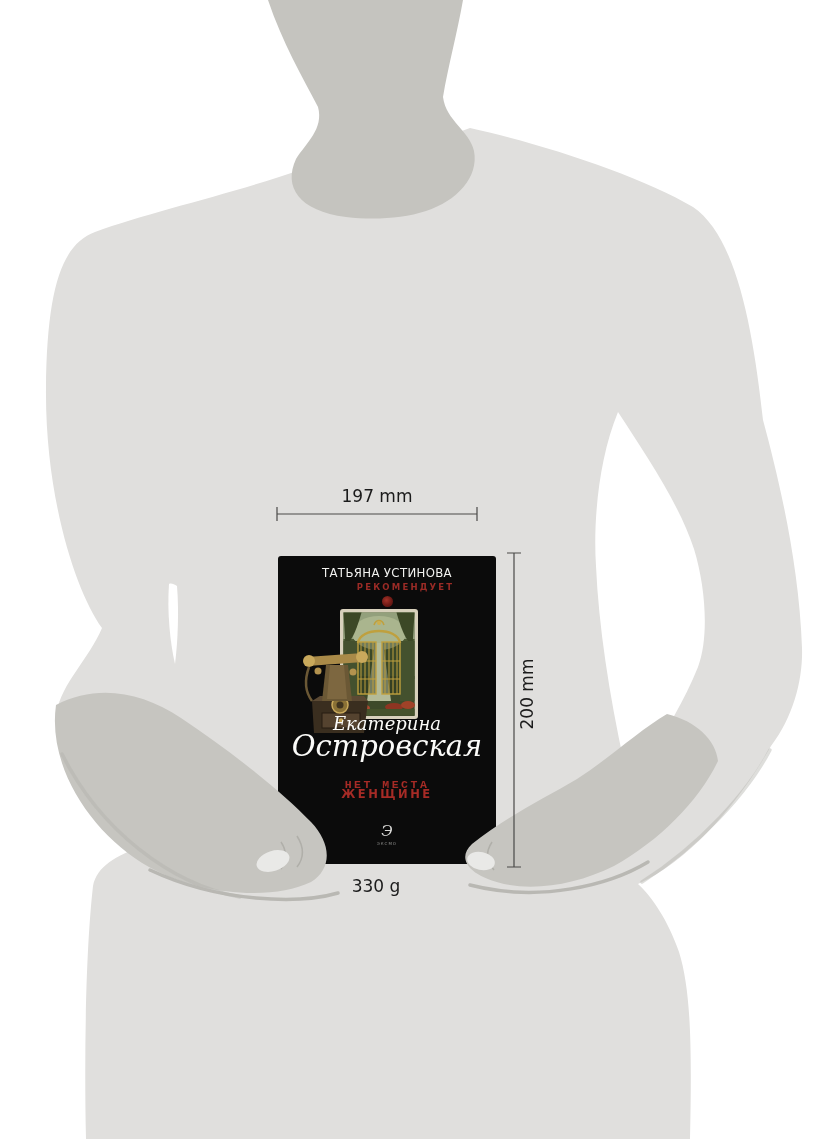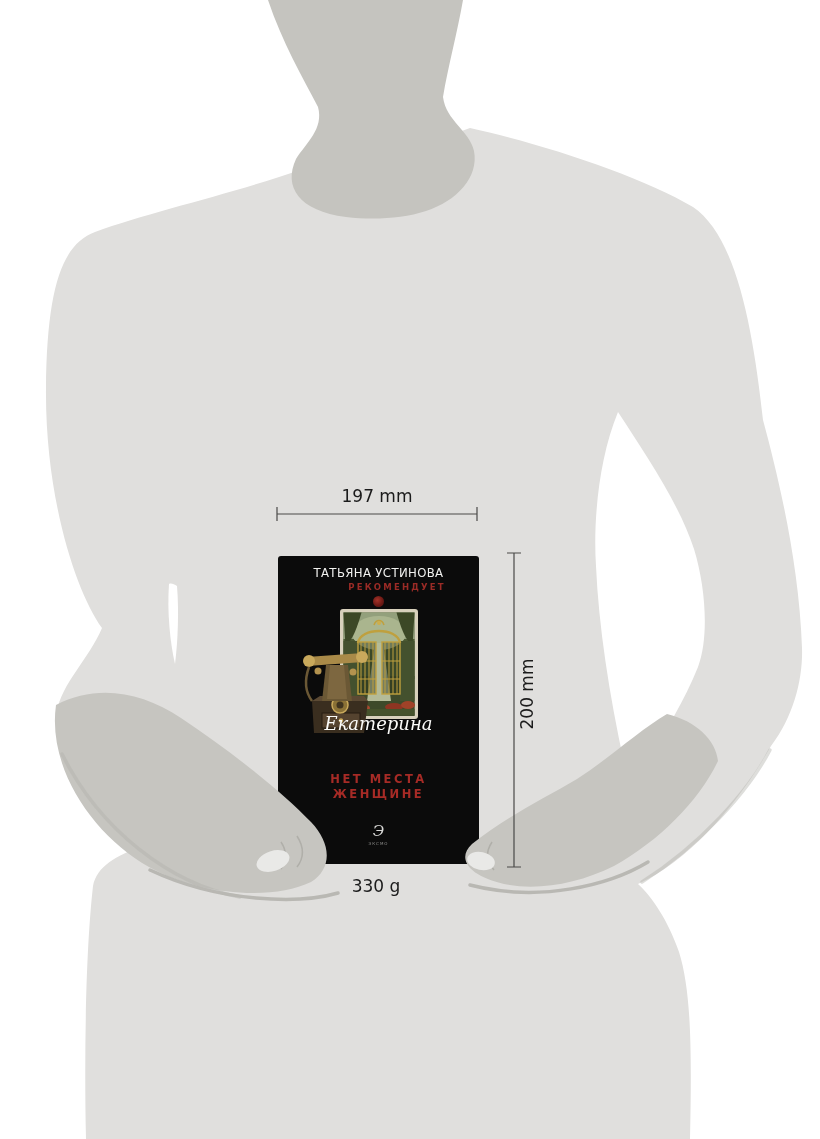--- a/index.html
+++ b/index.html
@@ -20,33 +20,33 @@
     --logo-gray:#d9d9d7;
   }
   *{margin:0;padding:0;box-sizing:border-box;}
   html,body{width:820px;height:1139px;background:var(--bg);overflow:hidden;
     font-family:"DejaVu Sans","Liberation Sans",sans-serif;}
   #canvas{position:relative;width:820px;height:1139px;background:var(--bg);}
   .layer{position:absolute;left:0;top:0;width:820px;height:1139px;}
   svg{display:block;}
 
   
-  #book{position:absolute;left:278px;top:556px;width:201px;height:308px;
+  #book{position:absolute;left:278px;top:556px;width:218px;height:308px;
     background:var(--book-cover);border-radius:3px 3px 9px 9px;z-index:2;}
   #book .ctext{position:absolute;left:0;width:100%;text-align:center;}
   .cover-author{top:9px;color:var(--cover-white);font-size:13px;letter-spacing:.4px;
     transform:scaleX(.9);font-weight:400;}
   .cover-recommend{top:26px;color:var(--recommend-red);font-size:8.5px;letter-spacing:2.2px;font-weight:700;padding-left:37px;}
   .cover-seal{position:absolute;left:50%;top:40px;width:11px;height:11px;margin-left:-5.5px;
     border-radius:50%;background:radial-gradient(circle at 40% 38%, #a53329 0%, #6e1a15 55%, #4b100d 100%);}
   .script-first{top:157px;color:var(--script-white);font-size:18px;
     font-family:"DejaVu Serif","Liberation Serif",serif;font-style:italic;}
   .script-last{top:173px;color:var(--script-white);font-size:29px;
     font-family:"DejaVu Serif","Liberation Serif",serif;font-style:italic;}
-  .cover-title1{top:216px;color:var(--accent-red);font-size:11.5px;font-weight:700;letter-spacing:2.5px;}
+  .cover-title1{top:222px;color:var(--accent-red);font-size:11.5px;font-weight:700;letter-spacing:2.5px;font-family:Liberation Mono, monospace;}
   .cover-title2{top:231px;color:var(--accent-red);font-size:11.5px;font-weight:700;letter-spacing:2.5px;}
   .pub-logo{top:266px;color:var(--logo-gray);font-size:15px;
     font-family:"DejaVu Serif","Liberation Serif",serif;font-style:italic;}
   .pub-name{top:285px;color:#8b8b89;font-size:4px;letter-spacing:1px;}
 
   
   .dim-label{position:absolute;color:var(--label-text);font-size:17px;z-index:5;
     width:120px;text-align:center;}
   #label-width{left:317px;top:486px;}
   #label-height{left:467px;top:684px;transform:rotate(-90deg);}
@@ -149,20 +149,21 @@
         <rect x="28" y="54" width="58" height="9" rx="4.5" fill="#a98a48" transform="rotate(-4 57 58)"></rect>
         <circle cx="31" cy="60" r="6" fill="#c9a95c"></circle>
         <circle cx="84" cy="56" r="6" fill="#c9a95c"></circle>
         <circle cx="40" cy="70" r="3.5" fill="#b3924e"></circle>
         <circle cx="75" cy="71" r="3.5" fill="#b3924e"></circle>
         <path d="M 31 66 C 26 80, 28 92, 34 100" fill="none" stroke="#6b5835" stroke-width="2.5"></path>
       </g>
     </svg>
 
     <div class="ctext script-first">Екатерина</div>
+    <div class="ctext script-last">Островская</div>
     <div class="ctext cover-title1">НЕТ МЕСТА</div>
     <div class="ctext cover-title2">ЖЕНЩИНЕ</div>
     <div class="ctext pub-logo">Э</div>
     <div class="ctext pub-name">ЭКСМО</div>
   </div>
 
   <svg class="layer z3" width="820" height="1139" viewBox="0 0 820 1139">
     <path style="fill:var(--arm-color)" d="M 56 705
          C 96 684, 141 691, 181 718
          C 232 752, 281 791, 311 822

